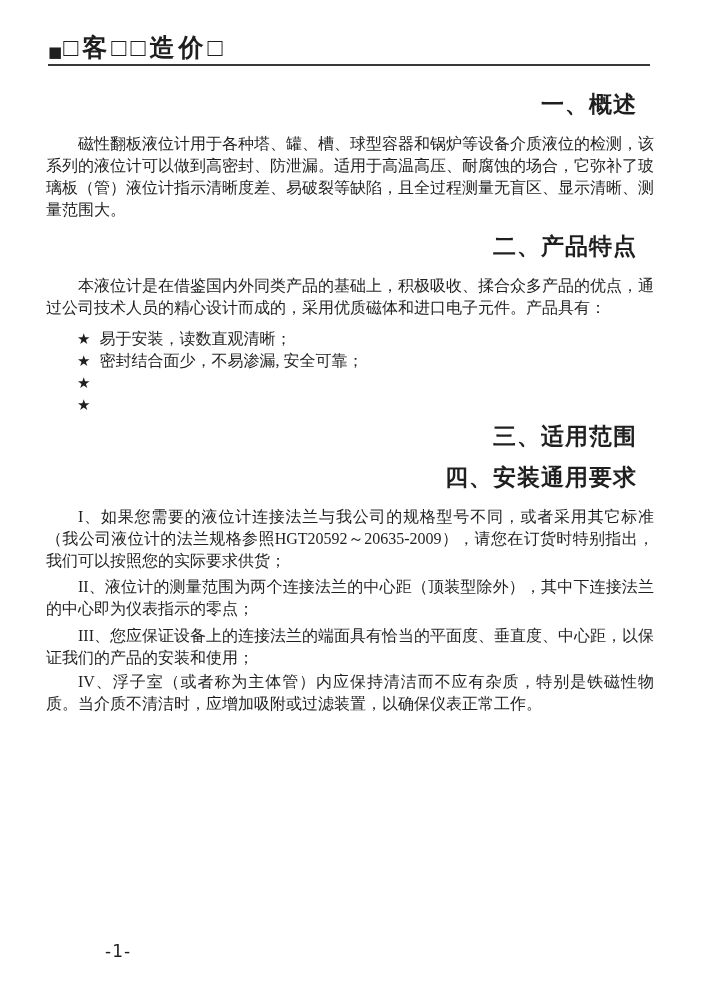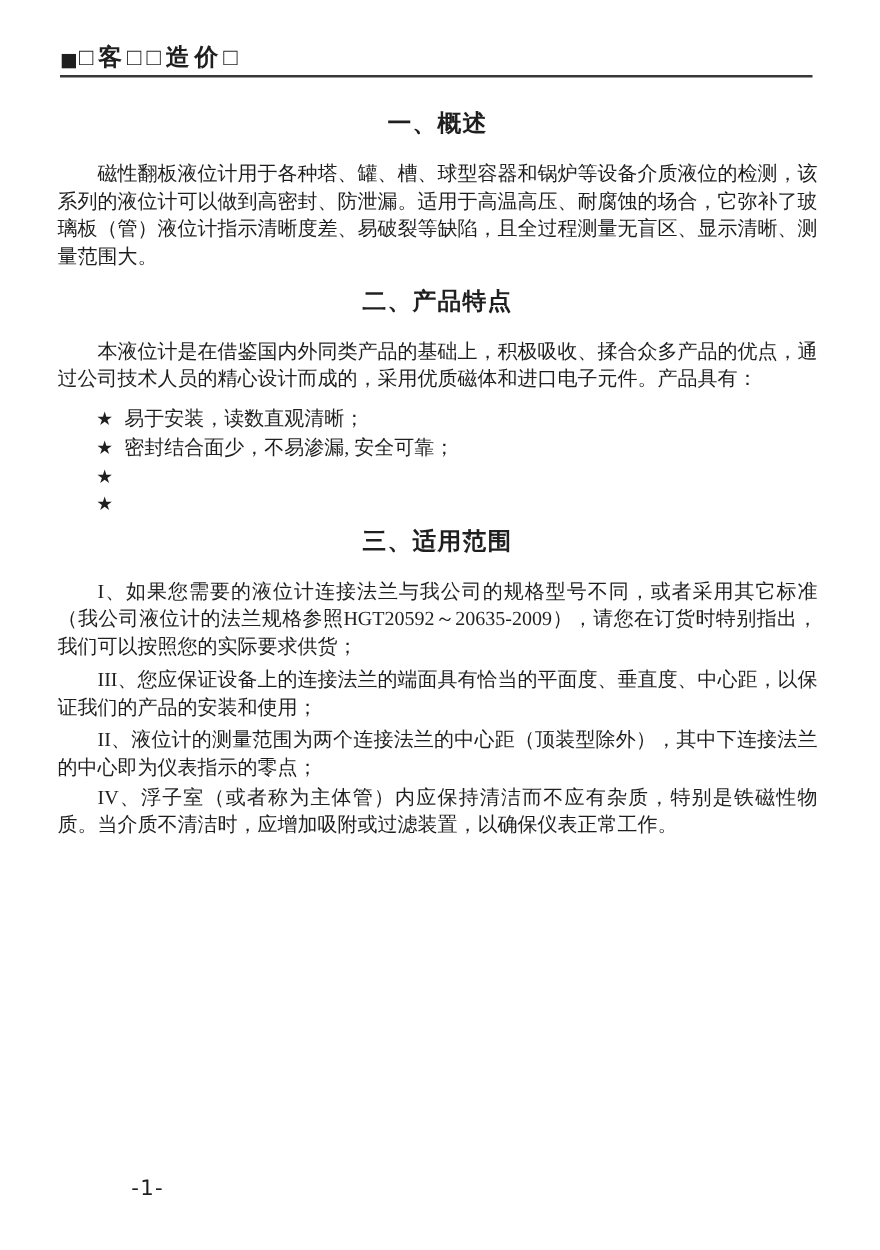--- a/index.html
+++ b/index.html
@@ -22,40 +22,40 @@
     white-space: nowrap;
   }
   .logo-sq {
     font-family: "DejaVu Sans", sans-serif;
     font-size: 15px;
     vertical-align: -1px;
   }
   .header-title {
     font-family: "Liberation Sans", "DejaVu Sans", sans-serif;
     font-weight: 700;
-    font-size: 19px;
+    font-size: 25px;
     letter-spacing: 4px;
     margin-left: 1px;
   }
   
   .content {
     margin: 0 50px 0 46px;
     font-size: 16px;
     line-height: 22px;
     text-align: justify;
   }
   .content p { margin: 0; }
   .sec-title {
     font-family: "Liberation Sans", "DejaVu Sans", sans-serif;
     font-weight: 700;
-    font-size: 19px;
+    font-size: 23px;
     line-height: 24px;
     letter-spacing: 1px;
     margin: 17px;
-    text-align: center;
+    text-align: right;
   }
   .h-s1 { margin-top: 26px; }
   .h-s2 { margin-top: 13px; }
   .h-s3 { margin-top: 8px; }
   .h-s4 { margin-top: 12px; }
   .p-ind2 { text-indent: 2em; }
   .p-ind4 { text-indent: 3.5em; }
   .mt9  { margin-top: 9px !important; }
   .mt12 { margin-top: 12px !important; }
   .mt5  { margin-top: 5px !important; }
@@ -114,22 +114,23 @@
       <div class="bullet">
         <span class="star">★</span>
       </div>
       <div class="bullet">
         <span class="star">★</span>
       </div>
     </div>
 
     <h2 class="sec-title h-s3">三、适用范围</h2>
 
+    <h2 class="sec-title h-s4">四、安装通用要求</h2>
     <p class="p-ind2 mt9">I、如果您需要的液位计连接法兰与我公司的规格型号不同，或者采用其它标准（我公司液位计的法兰规格参照HGT20592～20635-2009），请您在订货时特别指出，我们可以按照您的实际要求供货；</p>
+    <p class="p-ind2 mt4">II、液位计的测量范围为两个连接法兰的中心距（顶装型除外），其中下连接法兰的中心即为仪表指示的零点；</p>
     <p class="p-ind2 mt5">III、您应保证设备上的连接法兰的端面具有恰当的平面度、垂直度、中心距，以保证我们的产品的安装和使用；</p>
-    <p class="p-ind2 mt4">II、液位计的测量范围为两个连接法兰的中心距（顶装型除外），其中下连接法兰的中心即为仪表指示的零点；</p>
     <p class="p-ind2 mt2">IV、浮子室（或者称为主体管）内应保持清洁而不应有杂质，特别是铁磁性物质。当介质不清洁时，应增加吸附或过滤装置，以确保仪表正常工作。</p>
 
   </div>
 
   <div class="footer">-1-</div>
 
 </div>
 
 </body></html>

